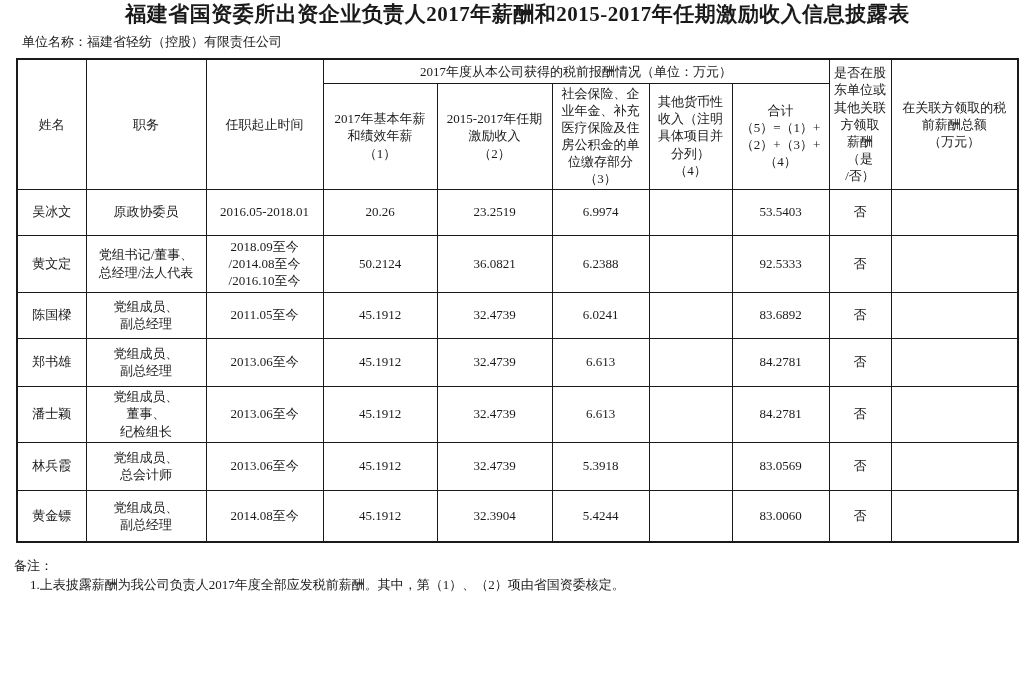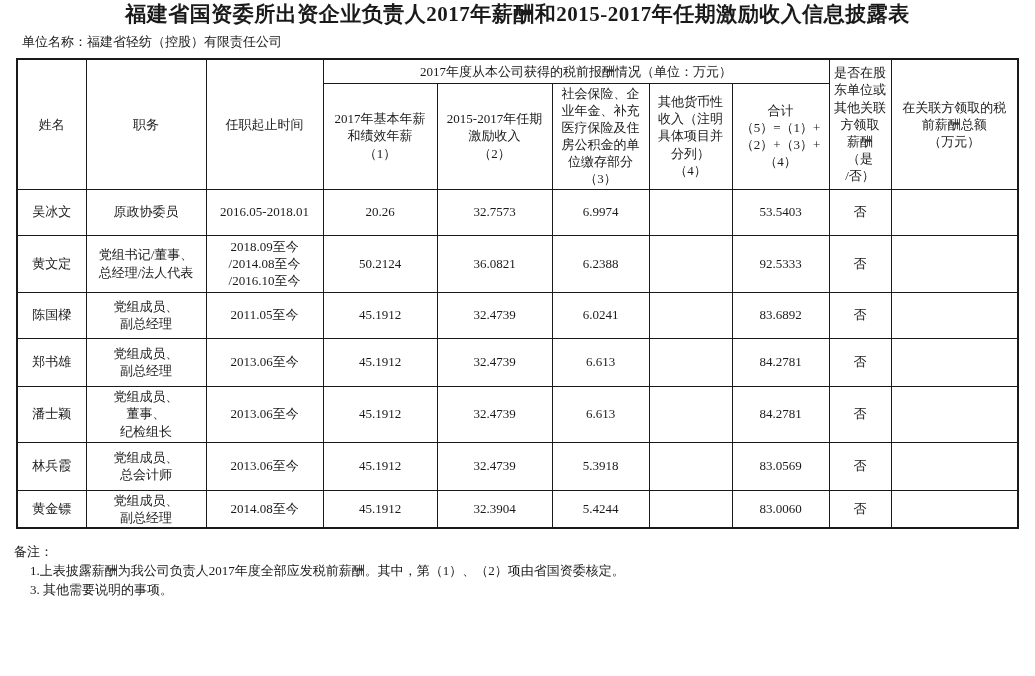--- a/index.html
+++ b/index.html
@@ -44,21 +44,21 @@
     line-height: 1.32;
     padding: 1px 2px;
     overflow: hidden;
   }
   tr.hdr-top   { height: 24px; }
   tr.hdr-sub   { height: 106px; }
   tr.row-h48   { height: 46px; }
   tr.row-h59   { height: 57px; }
   tr.row-h50   { height: 48px; }
   tr.row-h58   { height: 56px; }
-  tr.row-h54   { height: 38px; padding-left: 23px; }
+  tr.row-h54   { height: 52px; padding-left: 23px; }
   .notes {
     margin: 9px 0 0 14px;
     font-size: 13px;
   }
   .notes-label { line-height: 19px; margin-top: 13px; }
   .note-item {
     margin-left: 16px;
     line-height: 19px;
   }
 </style>
@@ -124,21 +124,21 @@
 （2）+（3）+
 （4）</th>
       </tr>
     </thead>
     <tbody>
       <tr class="row-h48">
         <td>吴冰文</td>
         <td>原政协委员</td>
         <td>2016.05-2018.01</td>
         <td>20.26</td>
-        <td>32.7573</td>
+        <td>23.2519</td>
         <td>6.9974</td>
         <td></td>
         <td>53.5403</td>
         <td>否</td>
         <td></td>
       </tr>
       <tr class="row-h59">
         <td>黄文定</td>
         <td>党组书记/董事、
 总经理/法人代表</td>
@@ -218,16 +218,15 @@
         <td>83.0060</td>
         <td>否</td>
         <td></td>
       </tr>
     </tbody>
   </table>
 
   <div class="notes">
     <div class="notes-label">备注：</div>
     <div class="note-item">1.上表披露薪酬为我公司负责人2017年度全部应发税前薪酬。其中，第（1）、（2）项由省国资委核定。</div>
-    <div class="note-item">3. 其他需要说明的事项。</div>
   </div>
 
 </div>
 
 </body></html>

